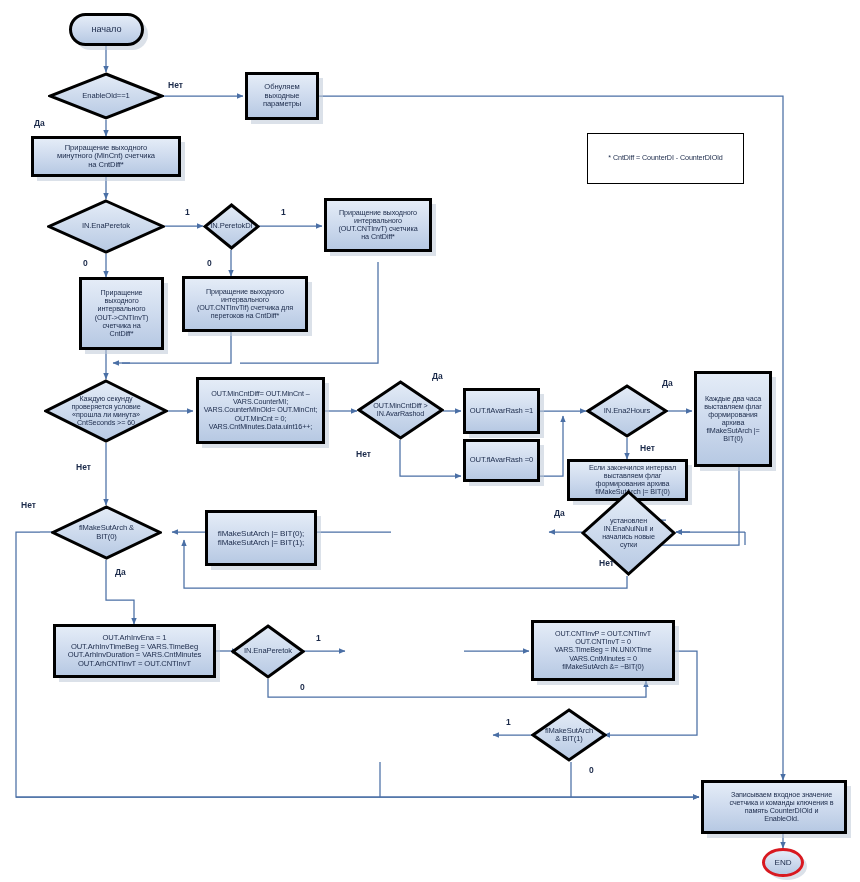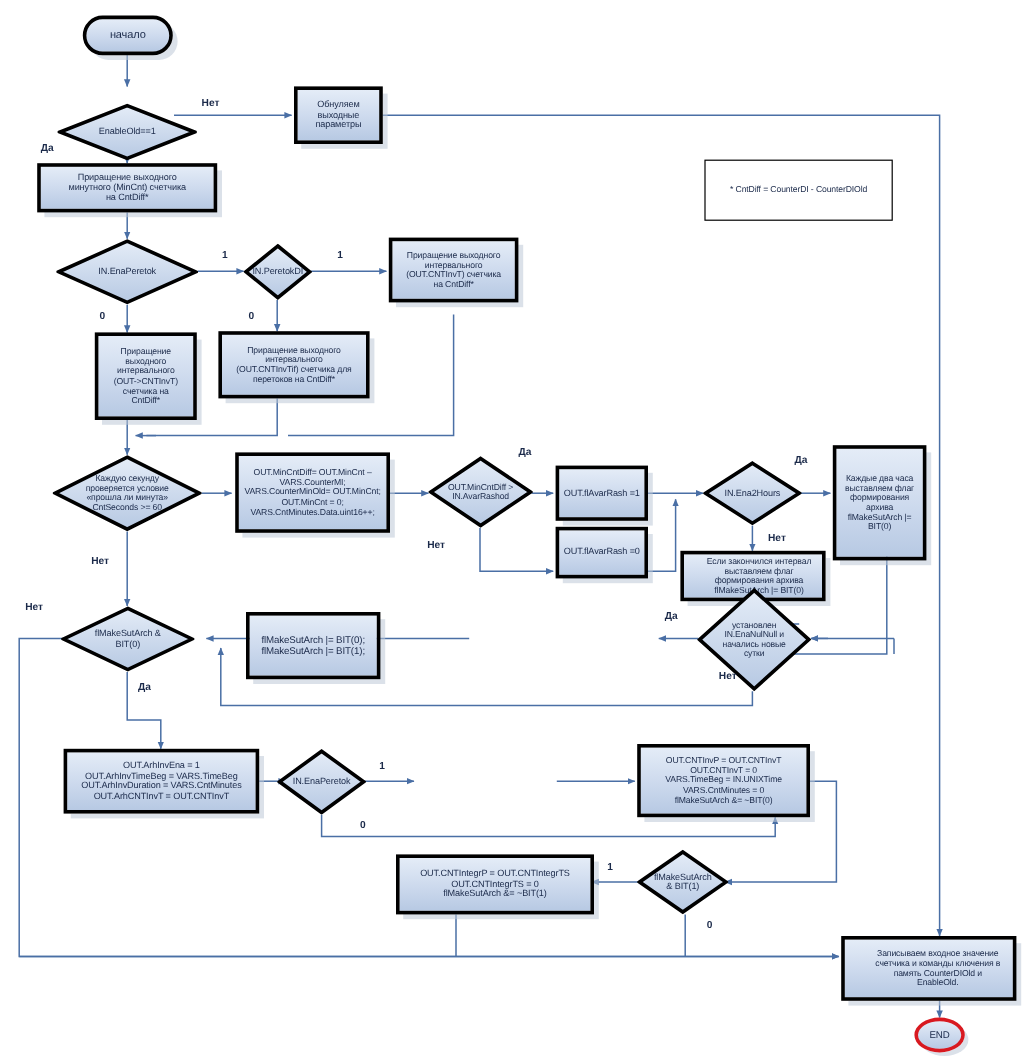--- a/index.html
+++ b/index.html
@@ -179,21 +179,21 @@
       <path d="M16,797 L699,797" marker-end="url(#ah)"></path>
 
       <path d="M783,834 L783,848" marker-end="url(#ah)"></path>
     </g>
   </svg>
 
   <div class="node term fs9" style="left:69px;top:13px;width:75px;height:33px;">
     <span class="txt">начало</span>
   </div>
 
-  <div class="node dec fs75" style="left:48px;top:86px;width:116px;height:48px;">
+  <div class="node dec fs75" style="left:48px;top:72px;width:116px;height:48px;">
     <svg class="diamond-bg" viewBox="0 0 116 48" preserveAspectRatio="none">
       <polygon points="58,2 114,24 58,46 2,24" fill="url(#g1)" stroke="#000" stroke-width="3"></polygon>
       <defs>
           <linearGradient id="g1" x1="0" y1="0" x2="0" y2="1">
         <stop offset="0" stop-color="#e4ecf7"></stop>
             <stop offset="1" stop-color="#b7c9e3"></stop>
       </linearGradient>
         </defs>
     </svg>
     <span class="txt">EnableOld==1</span>
@@ -413,25 +413,20 @@
 
 
   <div class="node proc fs7" style="left:531px;top:620px;width:144px;height:61px;">
     <span class="txt" style="white-space:pre-line;">OUT.CNTInvP = OUT.CNTInvT
 OUT.CNTInvT = 0
 VARS.TimeBeg = IN.UNIXTime
 VARS.CntMinutes = 0
 flMakeSutArch &amp;= ~BIT(0)</span>
   </div>
 
-  <div class="node proc fs75" style="left:330px;top:712px;width:165px;height:50px;">
-    <span class="txt" style="white-space:pre-line;">OUT.CNTIntegrP = OUT.CNTIntegrTS
-OUT.CNTIntegrTS = 0
-flMakeSutArch &amp;= ~BIT(1)</span>
-  </div>
 
   <div class="node dec fs75" style="left:531px;top:708px;width:76px;height:54px;">
     <svg class="diamond-bg" viewBox="0 0 76 54" preserveAspectRatio="none">
       <polygon points="38,2 74,27 38,52 2,27" fill="url(#g10)" stroke="#000" stroke-width="3"></polygon>
       <defs>
           <linearGradient id="g10" x1="0" y1="0" x2="0" y2="1">
         <stop offset="0" stop-color="#e4ecf7"></stop>
             <stop offset="1" stop-color="#b7c9e3"></stop>
       </linearGradient>
         </defs>

